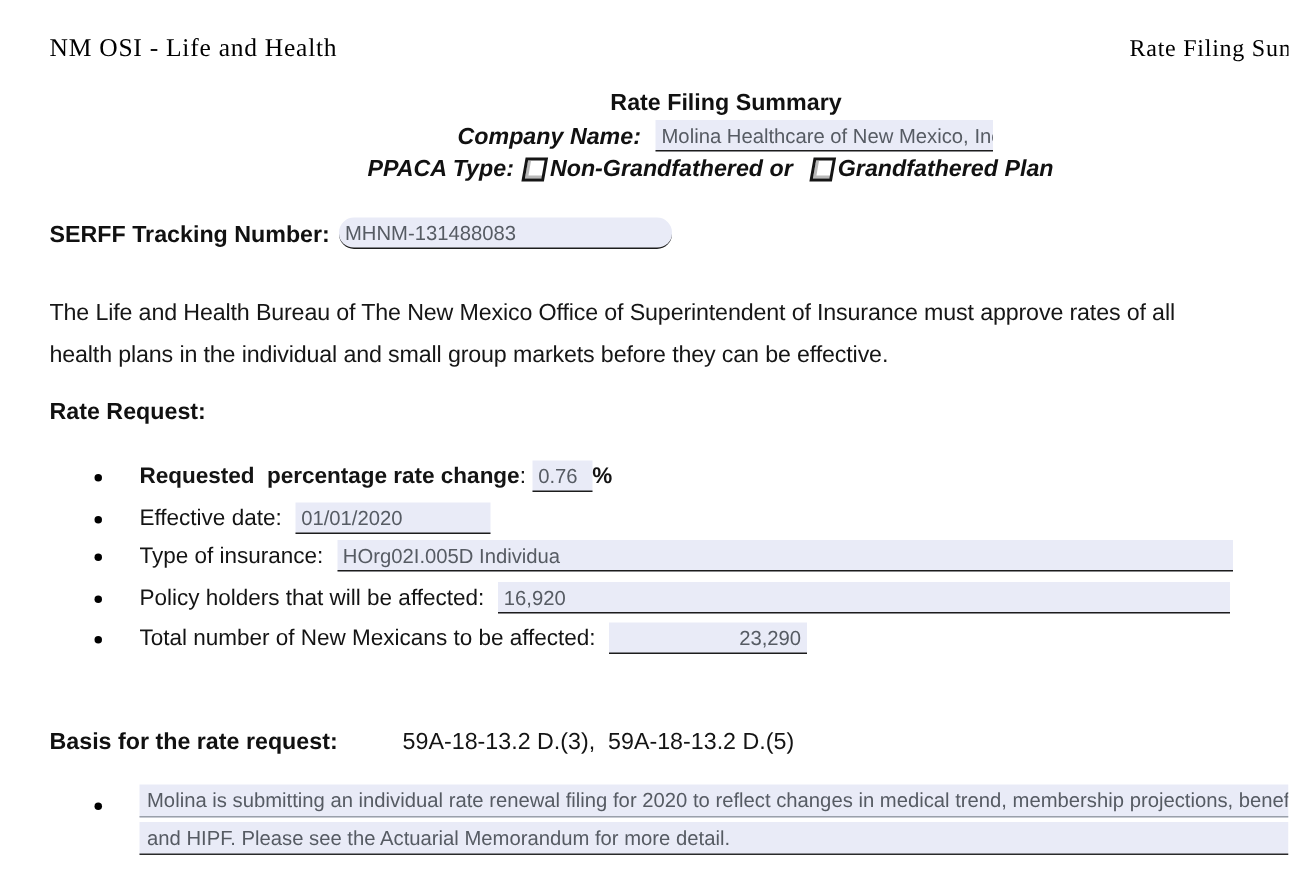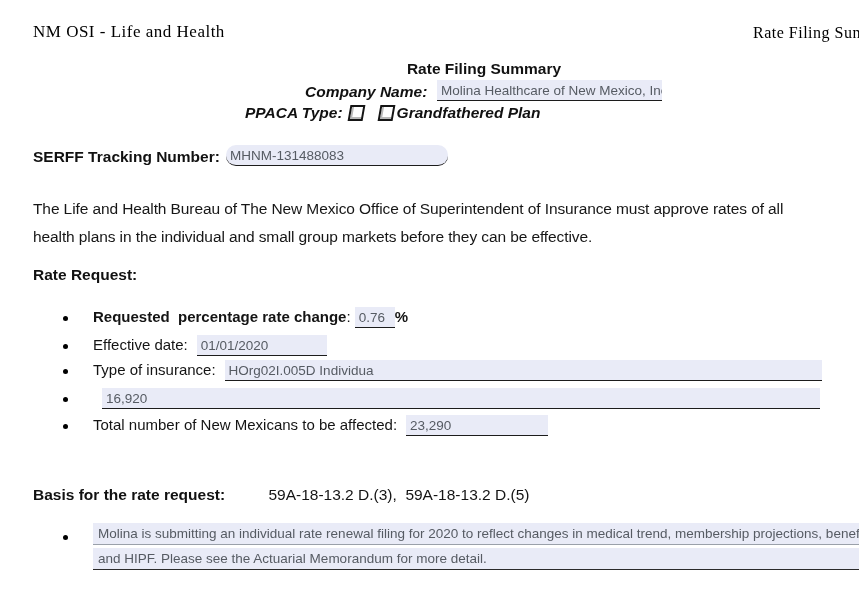--- a/index.html
+++ b/index.html
@@ -79,20 +79,21 @@
   <div class="abs script-head" style="left:753px;top:24px;font-size:16px;">Rate Filing Summary</div>
 
   <div class="abs title" style="left:484px;top:60px;transform:translateX(-50%);">Rate Filing Summary</div>
 
   <div class="abs bi" style="left:305px;top:83px;">Company Name:</div>
   <div class="abs fld" style="left:437px;top:80px;width:225px;">Molina Healthcare of New Mexico, Inc</div>
 
   <div class="abs" style="left:245px;top:104px;display:flex;align-items:baseline;">
     <span class="bi">PPACA Type:</span>
     <span class="checkbox"></span>
+    <span class="bi">Non-Grandfathered or</span>
     <span class="checkbox" style="margin-left:12px;"></span>
     <span class="bi">Grandfathered Plan</span>
   </div>
 
   <div class="abs bold-label" style="left:33px;top:148px;">SERFF Tracking Number:</div>
   <div class="abs fld" style="left:226px;top:145px;width:222px;border-radius:10px;">MHNM-131488083</div>
 
   <div class="abs para" style="left:33px;top:195px;">
     <div>The Life and Health Bureau of The New Mexico Office of Superintendent of Insurance must approve rates of all</div>
     <div>health plans in the individual and small group markets before they can be effective.</div>
@@ -115,27 +116,28 @@
   </div>
 
   <div class="row" style="top:360px;right:64px;">
     <span class="dot"></span>
     <span class="blab">Type of insurance:</span>
     <span class="fld" style="flex:1;margin-left:9px;">HOrg02I.005D Individua</span>
   </div>
 
   <div class="row" style="top:388px;right:66px;">
     <span class="dot"></span>
+    <span class="blab">Policy holders that will be affected:</span>
     <span class="fld" style="flex:1;margin-left:9px;">16,920</span>
   </div>
 
   <div class="row" style="top:415px;">
     <span class="dot"></span>
     <span class="blab">Total number of New Mexicans to be affected:</span>
-    <span class="fld" style="width:142px;margin-left:9px;">23,290</span>
+    <span class="fld" style="width:132px;margin-left:9px;text-align:right;">23,290</span>
   </div>
 
   <div class="abs" style="left:33px;top:486px;display:flex;align-items:baseline;gap:39px;">
     <span class="bold-label">Basis for the rate request:</span>
     <span class="blab" style="font-size:15.5px;"> 59A-18-13.2 D.(3),  59A-18-13.2 D.(5)</span>
   </div>
 
   <span class="dot abs" style="left:63px;top:533px;"></span>
   <div class="abs" style="left:93px;top:523px;width:766px;">
     <div class="narr-line" style="border-bottom:1px solid #9aa0aa;">Molina is submitting an individual rate renewal filing for 2020 to reflect changes in medical trend, membership projections, benefit design</div>

